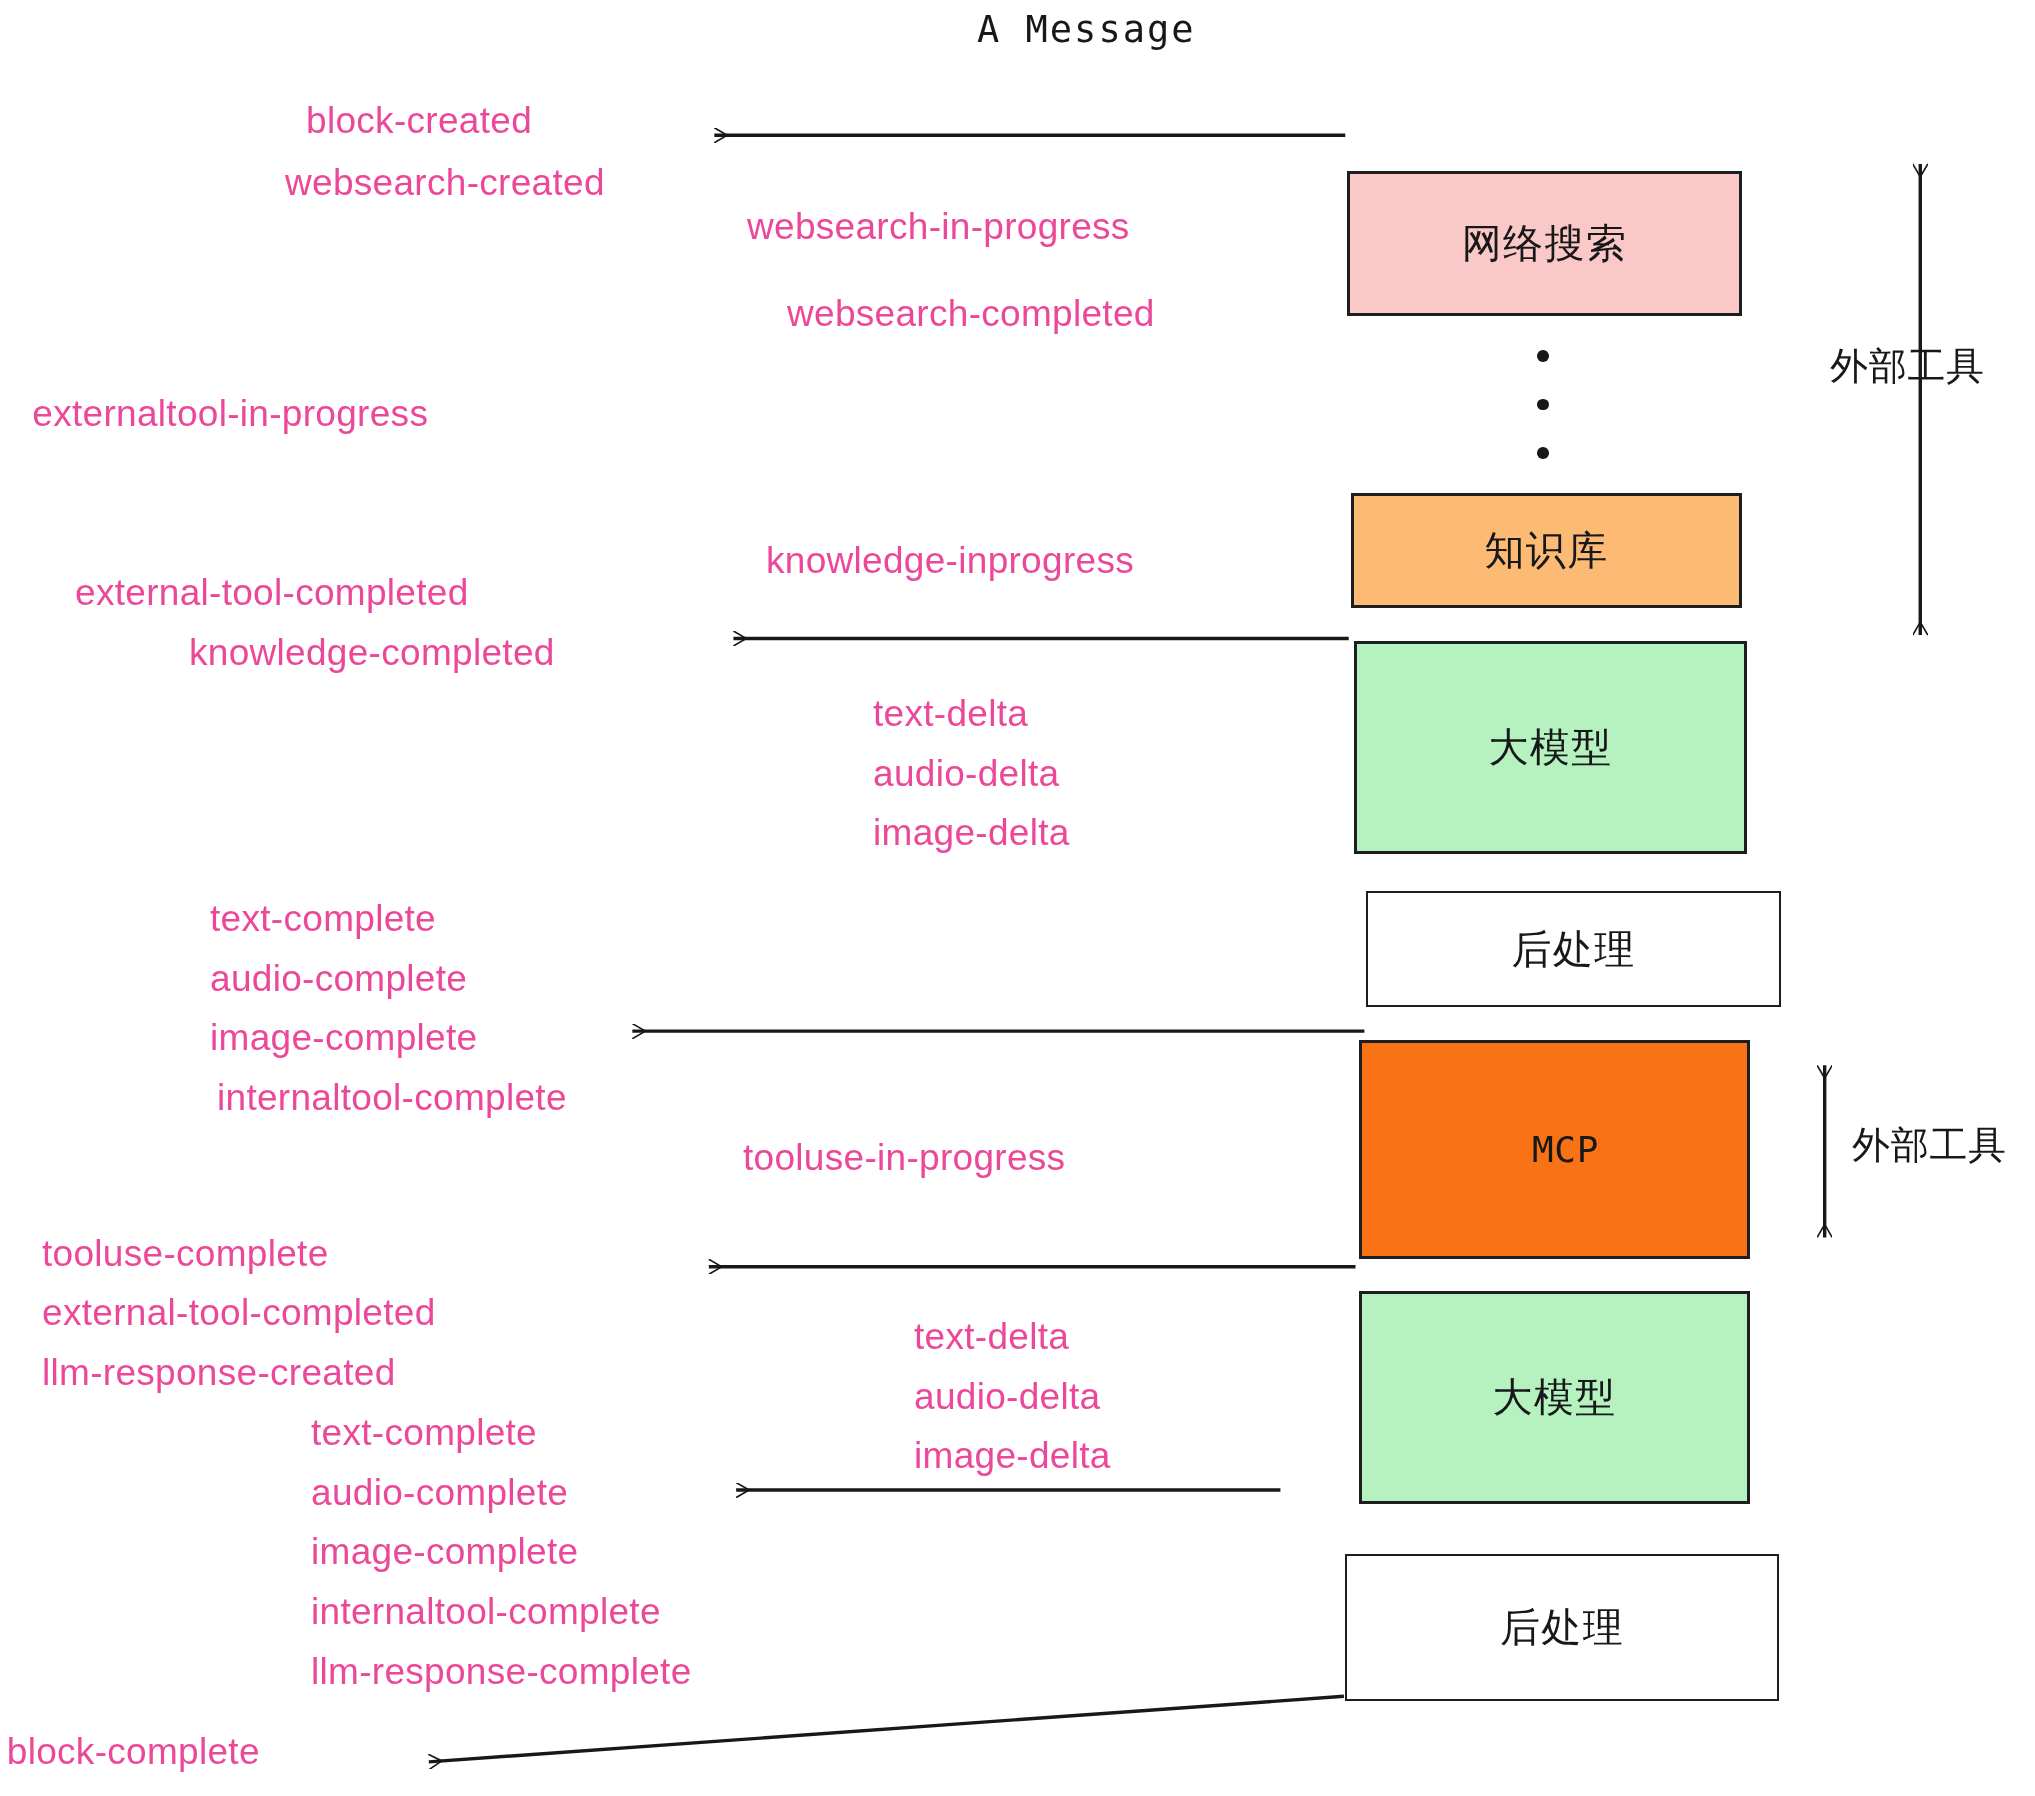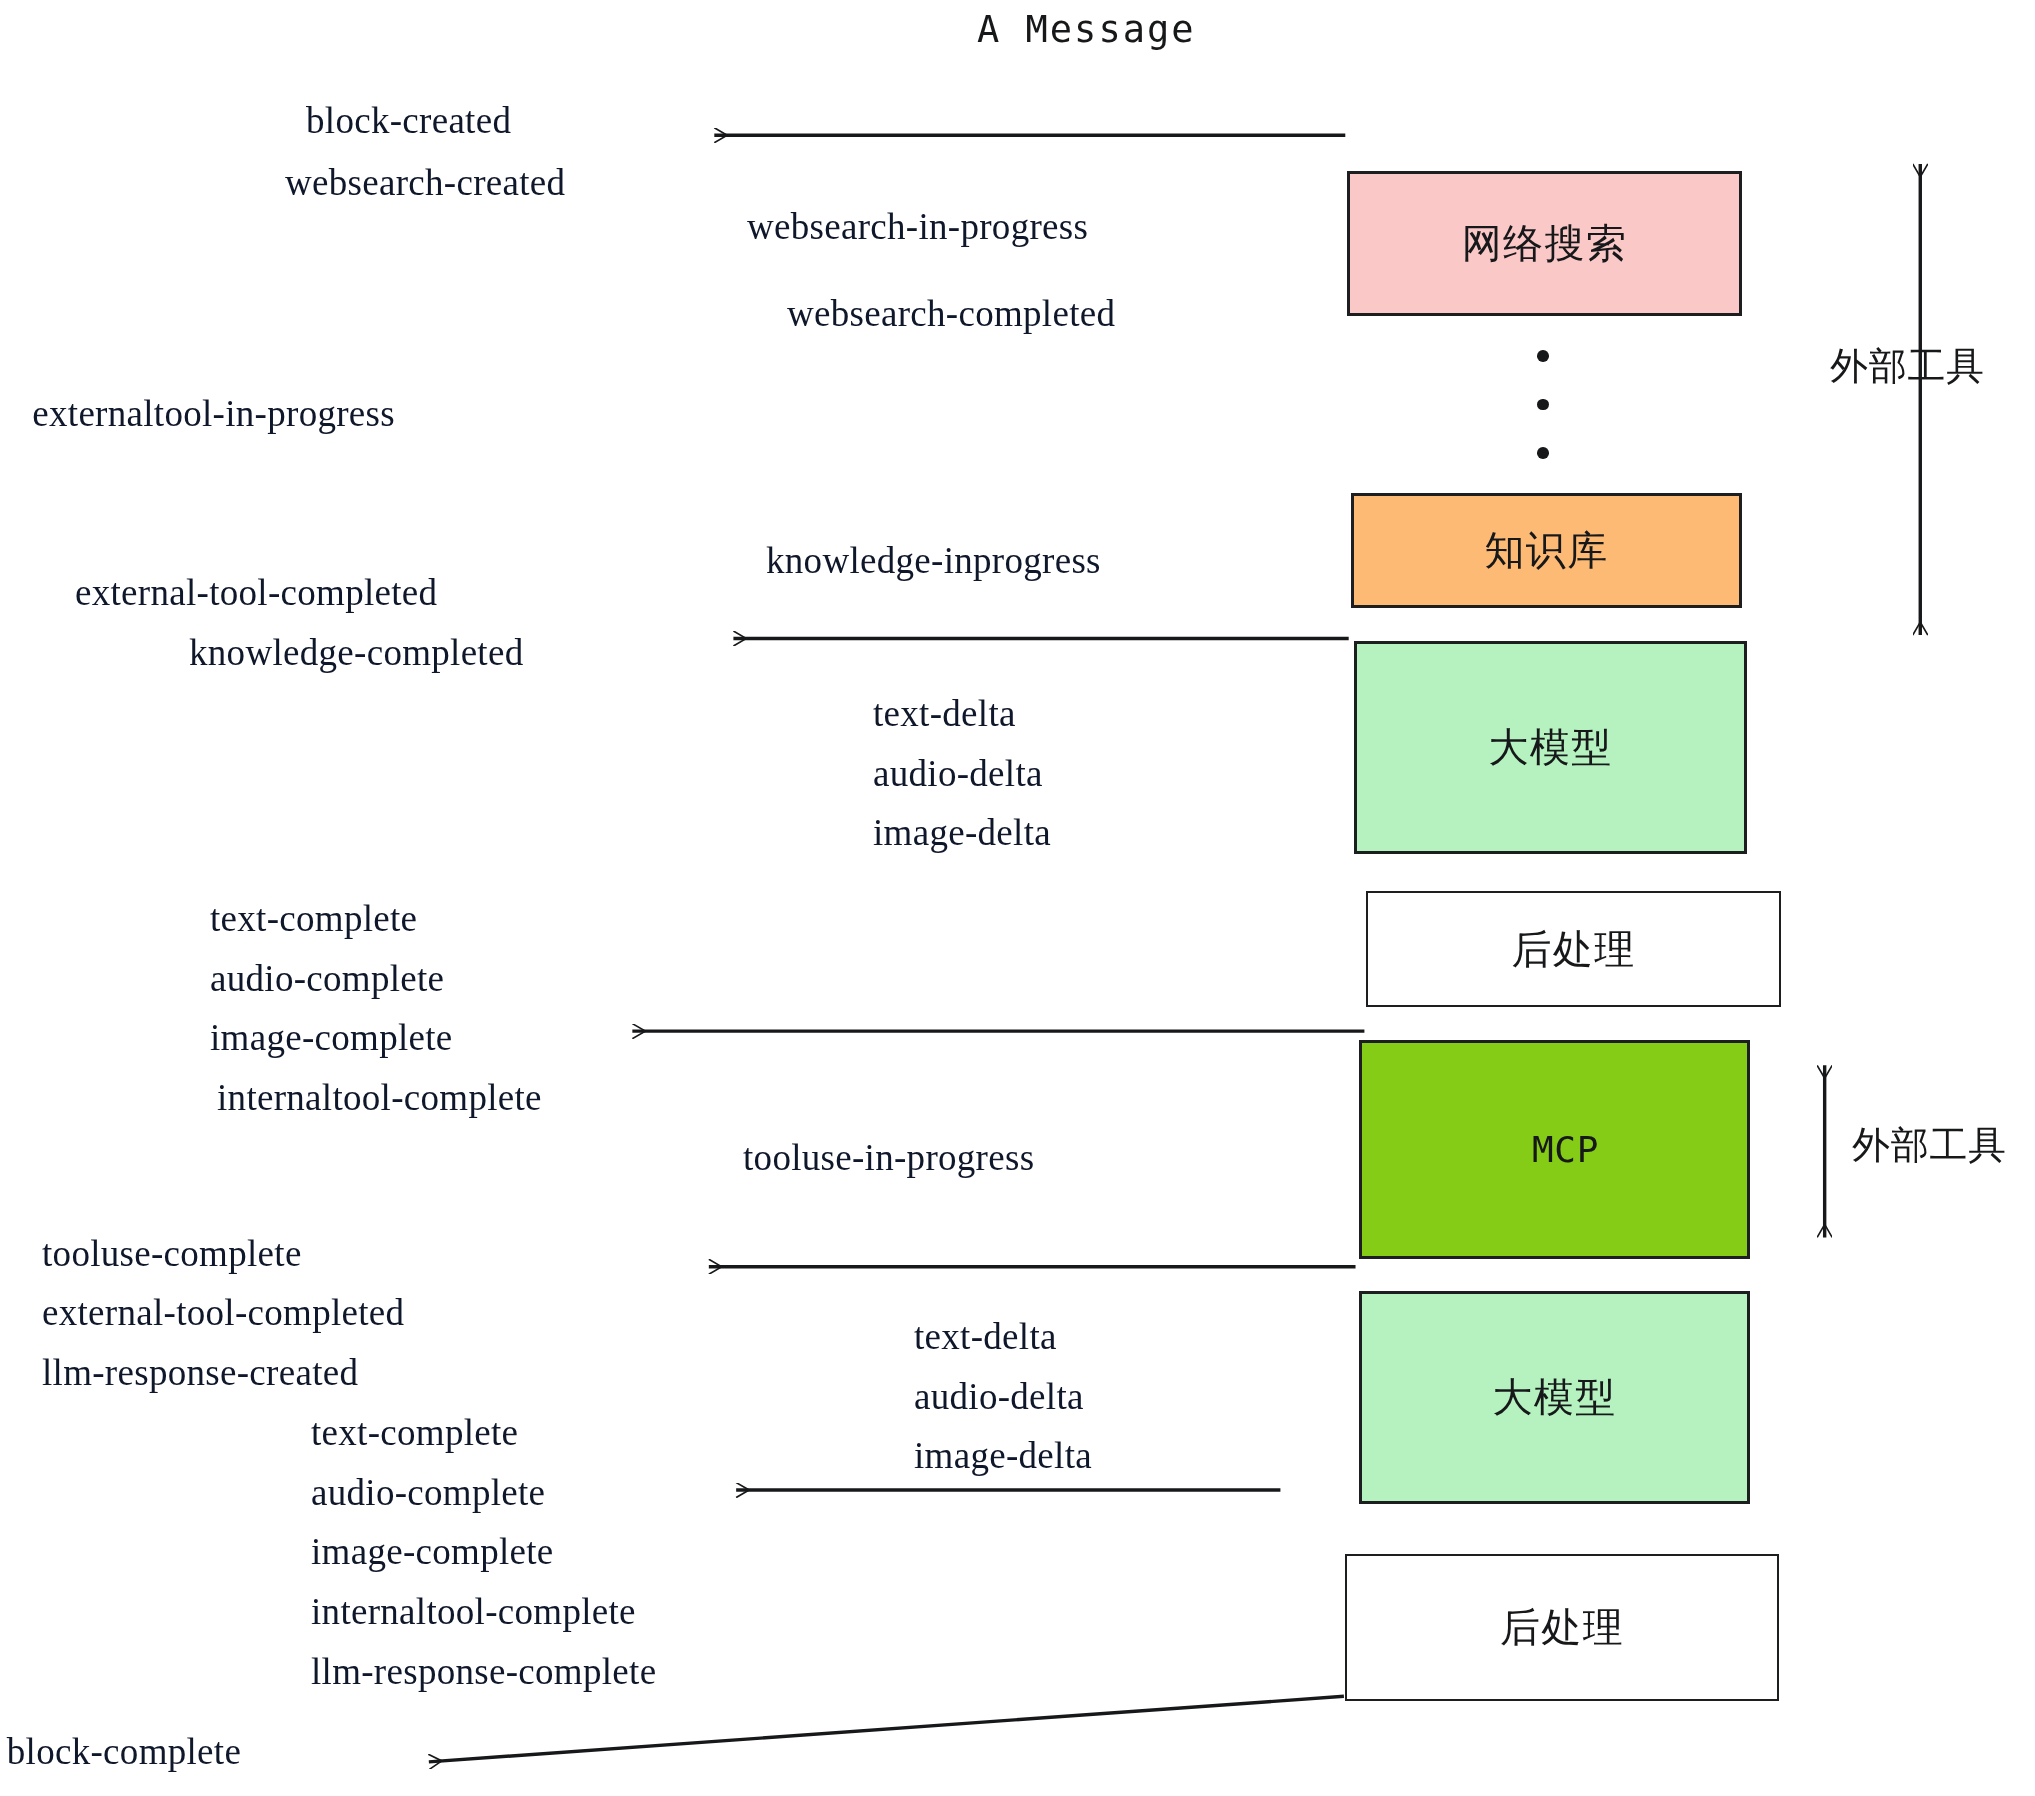--- a/index.html
+++ b/index.html
@@ -11,24 +11,24 @@
     position: relative;
     width: 2035px;
     height: 1796px;
     background: #ffffff;
     font-family: "DejaVu Sans Mono", "Liberation Mono", monospace;
     overflow: hidden;
     border-radius: 19px;
   }
   .evt {
     position: absolute;
-    font-family: Liberation Serif, serif;
+    font-family: Liberation Sans, sans-serif;
     font-size: 37px;
     line-height: 1;
-    color: #0f172a;
+    color: #ec4899;
     white-space: pre;
     letter-spacing: 0.3px;
   }
   .title {
     position: absolute;
     font-family: "DejaVu Sans Mono", "Liberation Mono", monospace;
     font-size: 37px;
     color: #17181a;
     white-space: pre;
     letter-spacing: 2px;
@@ -124,21 +124,21 @@
   </div>
 
   <div class="node" style="left:1354px; top:641px; width:393px; height:213px; background:#b5f2c0;">
     <span>大模型</span>
   </div>
 
   <div class="node" style="left:1366px; top:891px; width:415px; height:116px; background:#ffffff; border-width:2.7px;">
     <span>后处理</span>
   </div>
 
-  <div class="node mono" style="left:1359px; top:1040px; width:391px; height:219px; background:#84cc16;padding-left:22px;">
+  <div class="node mono" style="left:1359px; top:1040px; width:391px; height:219px; background:#f97316;padding-left:22px;">
     <span>MCP</span>
   </div>
 
   <div class="node" style="left:1359px; top:1291px; width:391px; height:213px; background:#b5f2c0;">
     <span>大模型</span>
   </div>
 
   <div class="node" style="left:1345px; top:1554px; width:434px; height:147px; background:#ffffff; border-width:2.7px;">
     <span>后处理</span>
   </div>

